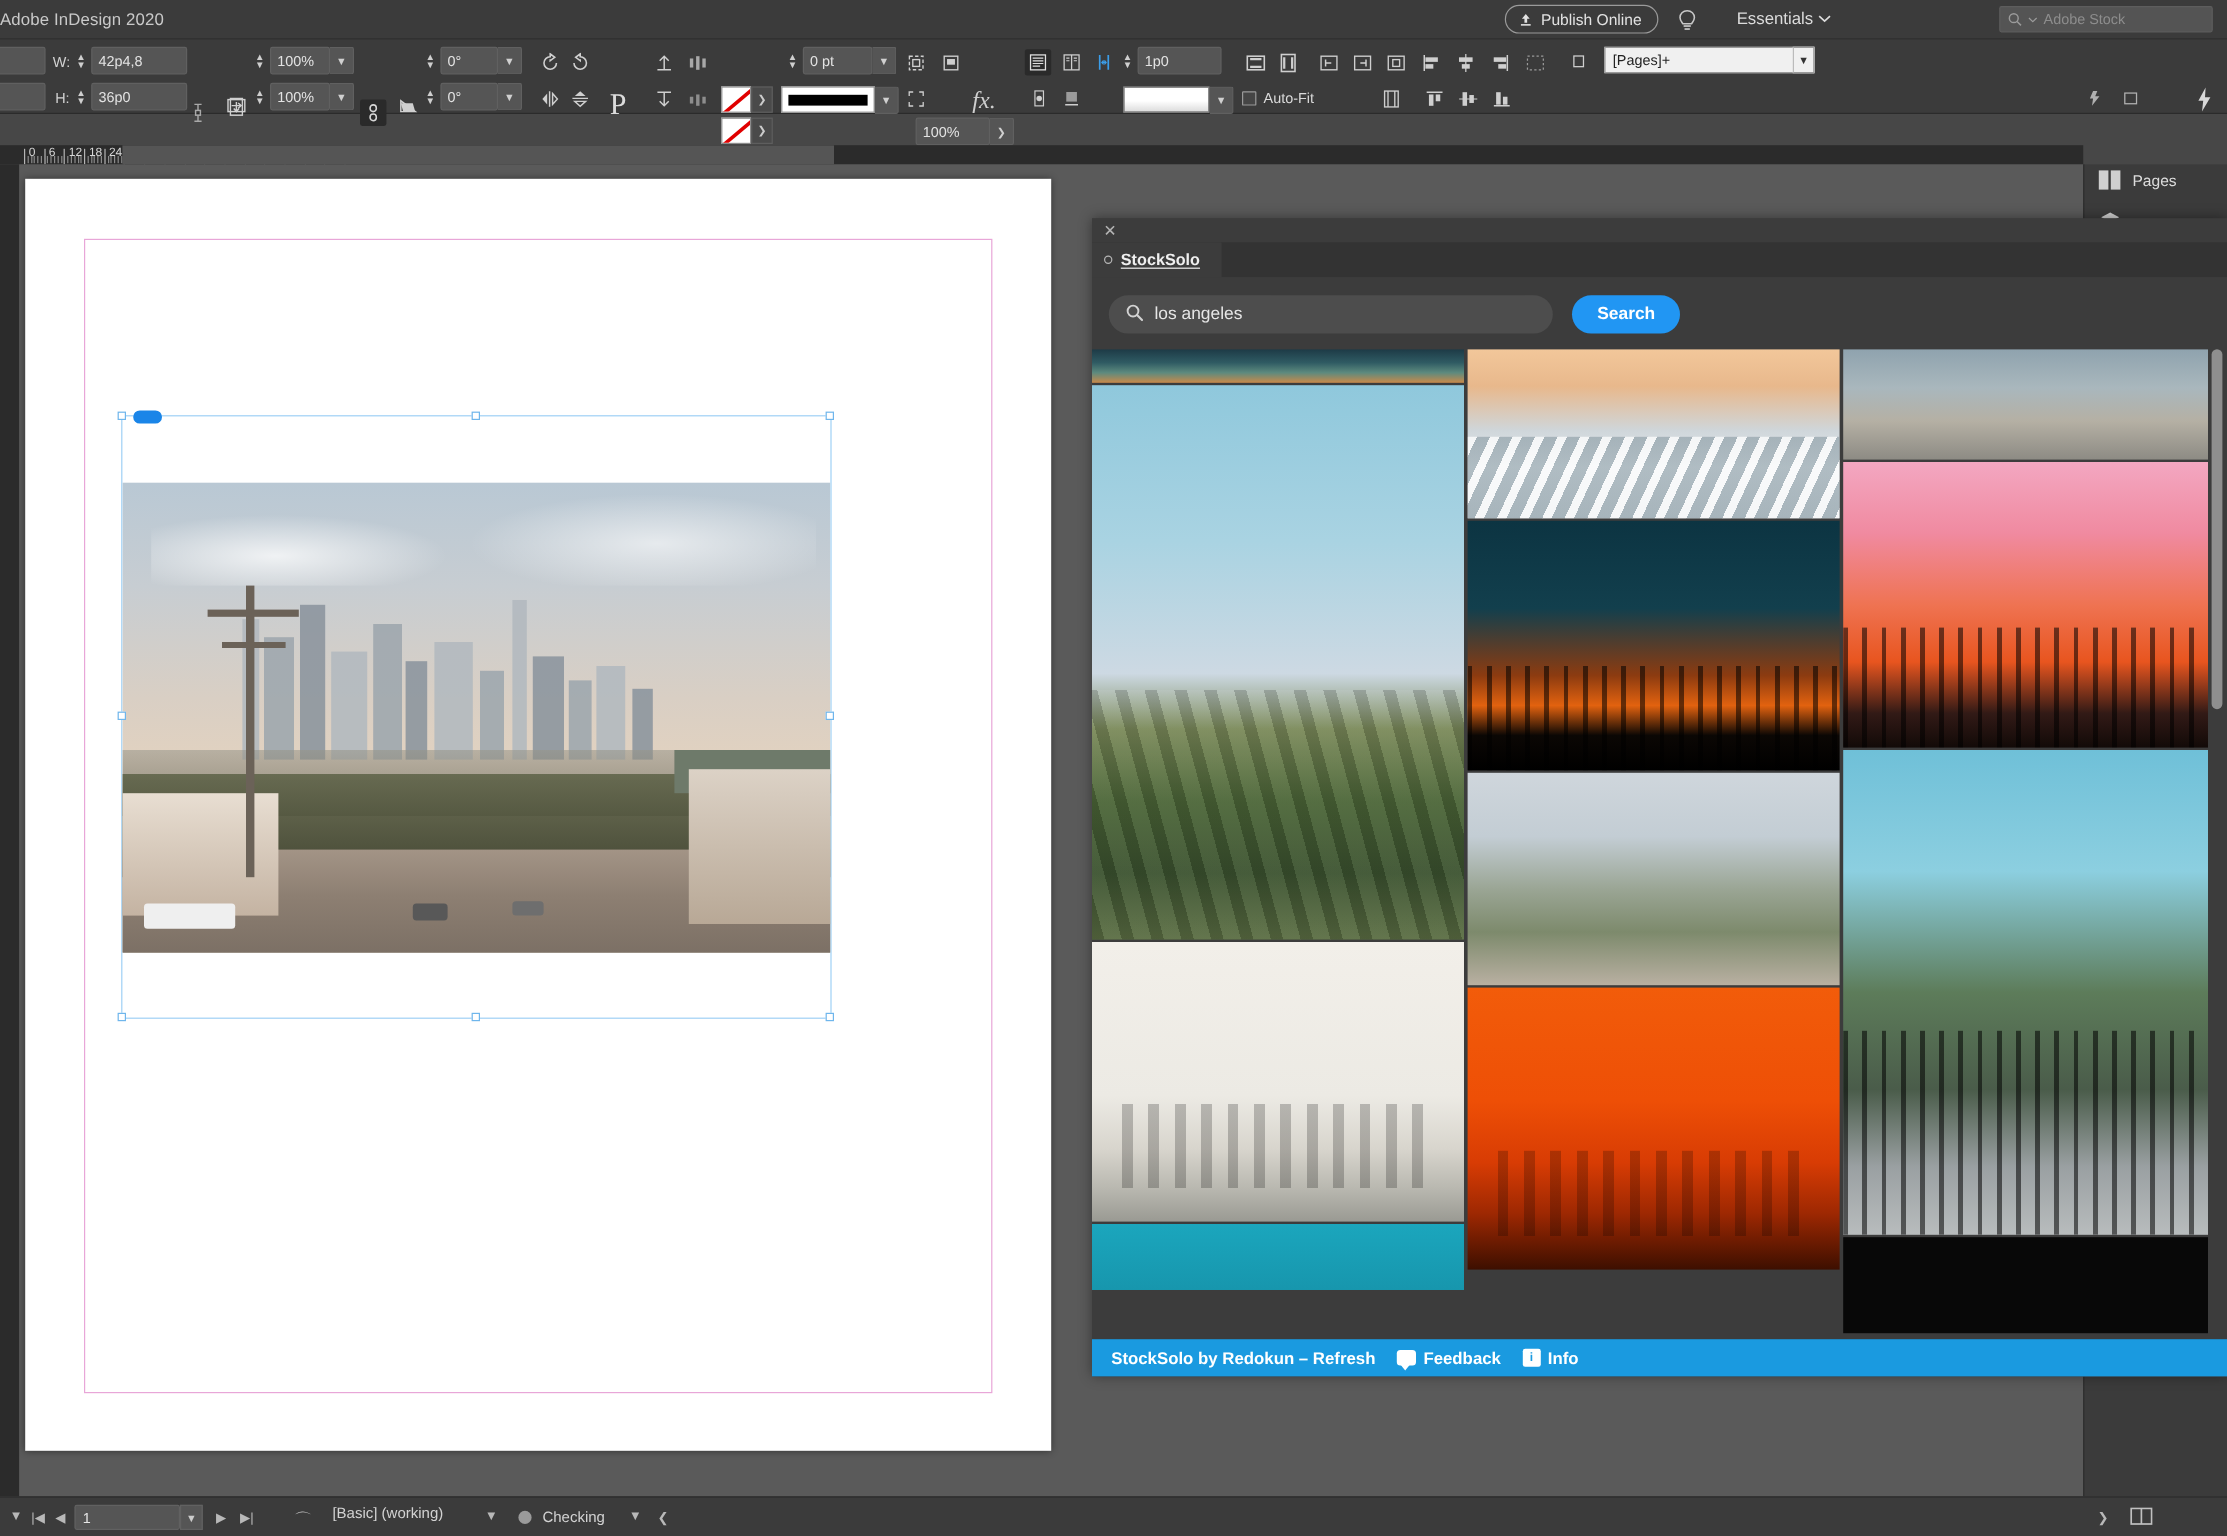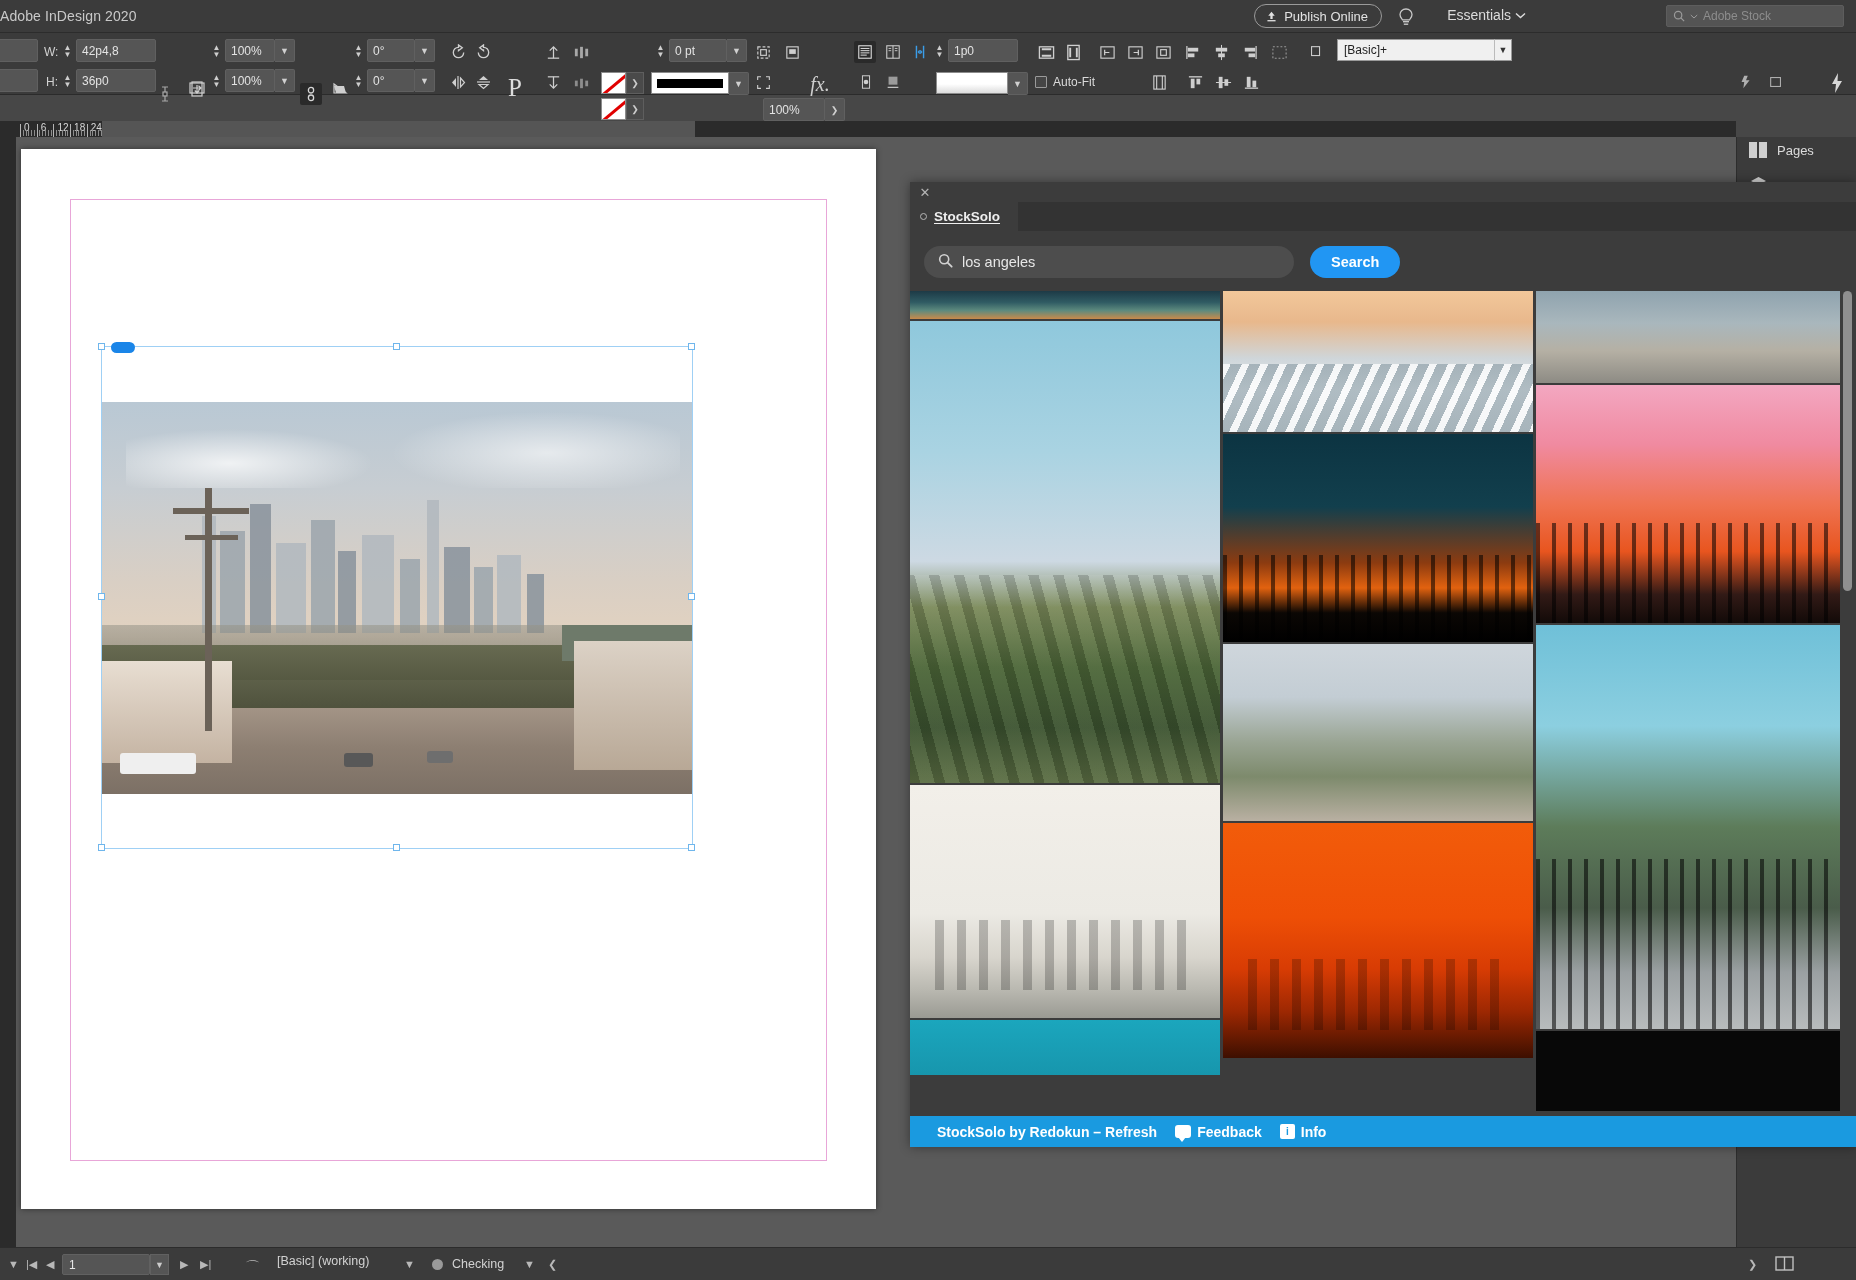--- a/index.html
+++ b/index.html
@@ -157,21 +157,21 @@
 
   .grid { position:absolute; left:0; top:60px; width:930px; height:834px; overflow:hidden; }
   .col { position:absolute; top:0; width:310px; }
   .cell { position:relative; width:100%; overflow:hidden; display:block; }
 
   .ss-scroll { position:absolute; right:4px; top:60px; width:9px; height:834px; }
   .ss-thumb { position:absolute; left:0; top:0; width:9px; height:300px;
     background:#8f8f8f; border-radius:5px; }
 
   .ss-foot { position:absolute; left:0; bottom:0; width:946px; height:31px;
-    display:flex; align-items:center; gap:18px; padding-left:27px;
+    display:flex; align-items:center; gap:18px; padding-left:16px;
     color:#fff; font-size:14px; font-weight:bold; }
   .ss-foot .box { width:15px; height:15px; background:#fff; color:#1a9ae0;
     font-size:10px; font-weight:bold; display:flex; align-items:center;
     justify-content:center; border-radius:2px; }
   .ss-foot .bub { width:16px; height:13px; background:#fff; border-radius:3px; position:relative; }
   .ss-foot .bub::after { content:""; position:absolute; left:3px; bottom:-4px;
     border-left:4px solid transparent; border-right:4px solid transparent;
     border-top:5px solid #fff; }
   .ss-foot span.it { display:flex; align-items:center; gap:6px; cursor:pointer; }
 
@@ -483,21 +483,21 @@
       <svg width="17" height="17" viewBox="0 0 18 18">
           <rect x="2" y="3" width="14" height="12" fill="none" stroke="#9b9b9b" stroke-width="1.1" stroke-dasharray="2 2"></rect>
         </svg>
     </div>
     <div class="btn-ic" style="left:1305px; top:8px;">
       <svg width="16" height="16" viewBox="0 0 18 18">
           <rect x="4" y="3" width="9" height="10" fill="none" stroke="#cfcfcf" stroke-width="1.2"></rect>
         </svg>
     </div>
 
-    <div class="none-plus" style="left:1337px; top:39px; top:6px;">[Basic]+</div>
+    <div class="none-plus" style="left:1337px; top:39px; top:6px;">[Pages]+</div>
     <div class="none-caret" style="left:1494px; top:6px;">▼</div>
 
     <div class="autofit" style="left:1035px; top:42px;">
       <span class="cbx"></span>
       <span>Auto-Fit</span>
     </div>
 
     <div class="btn-ic" style="left:1148px; top:38px;">
       <svg width="17" height="17" viewBox="0 0 18 18">
           <rect x="3" y="2" width="12" height="14" fill="none" stroke="#cfcfcf" stroke-width="1.2"></rect>

